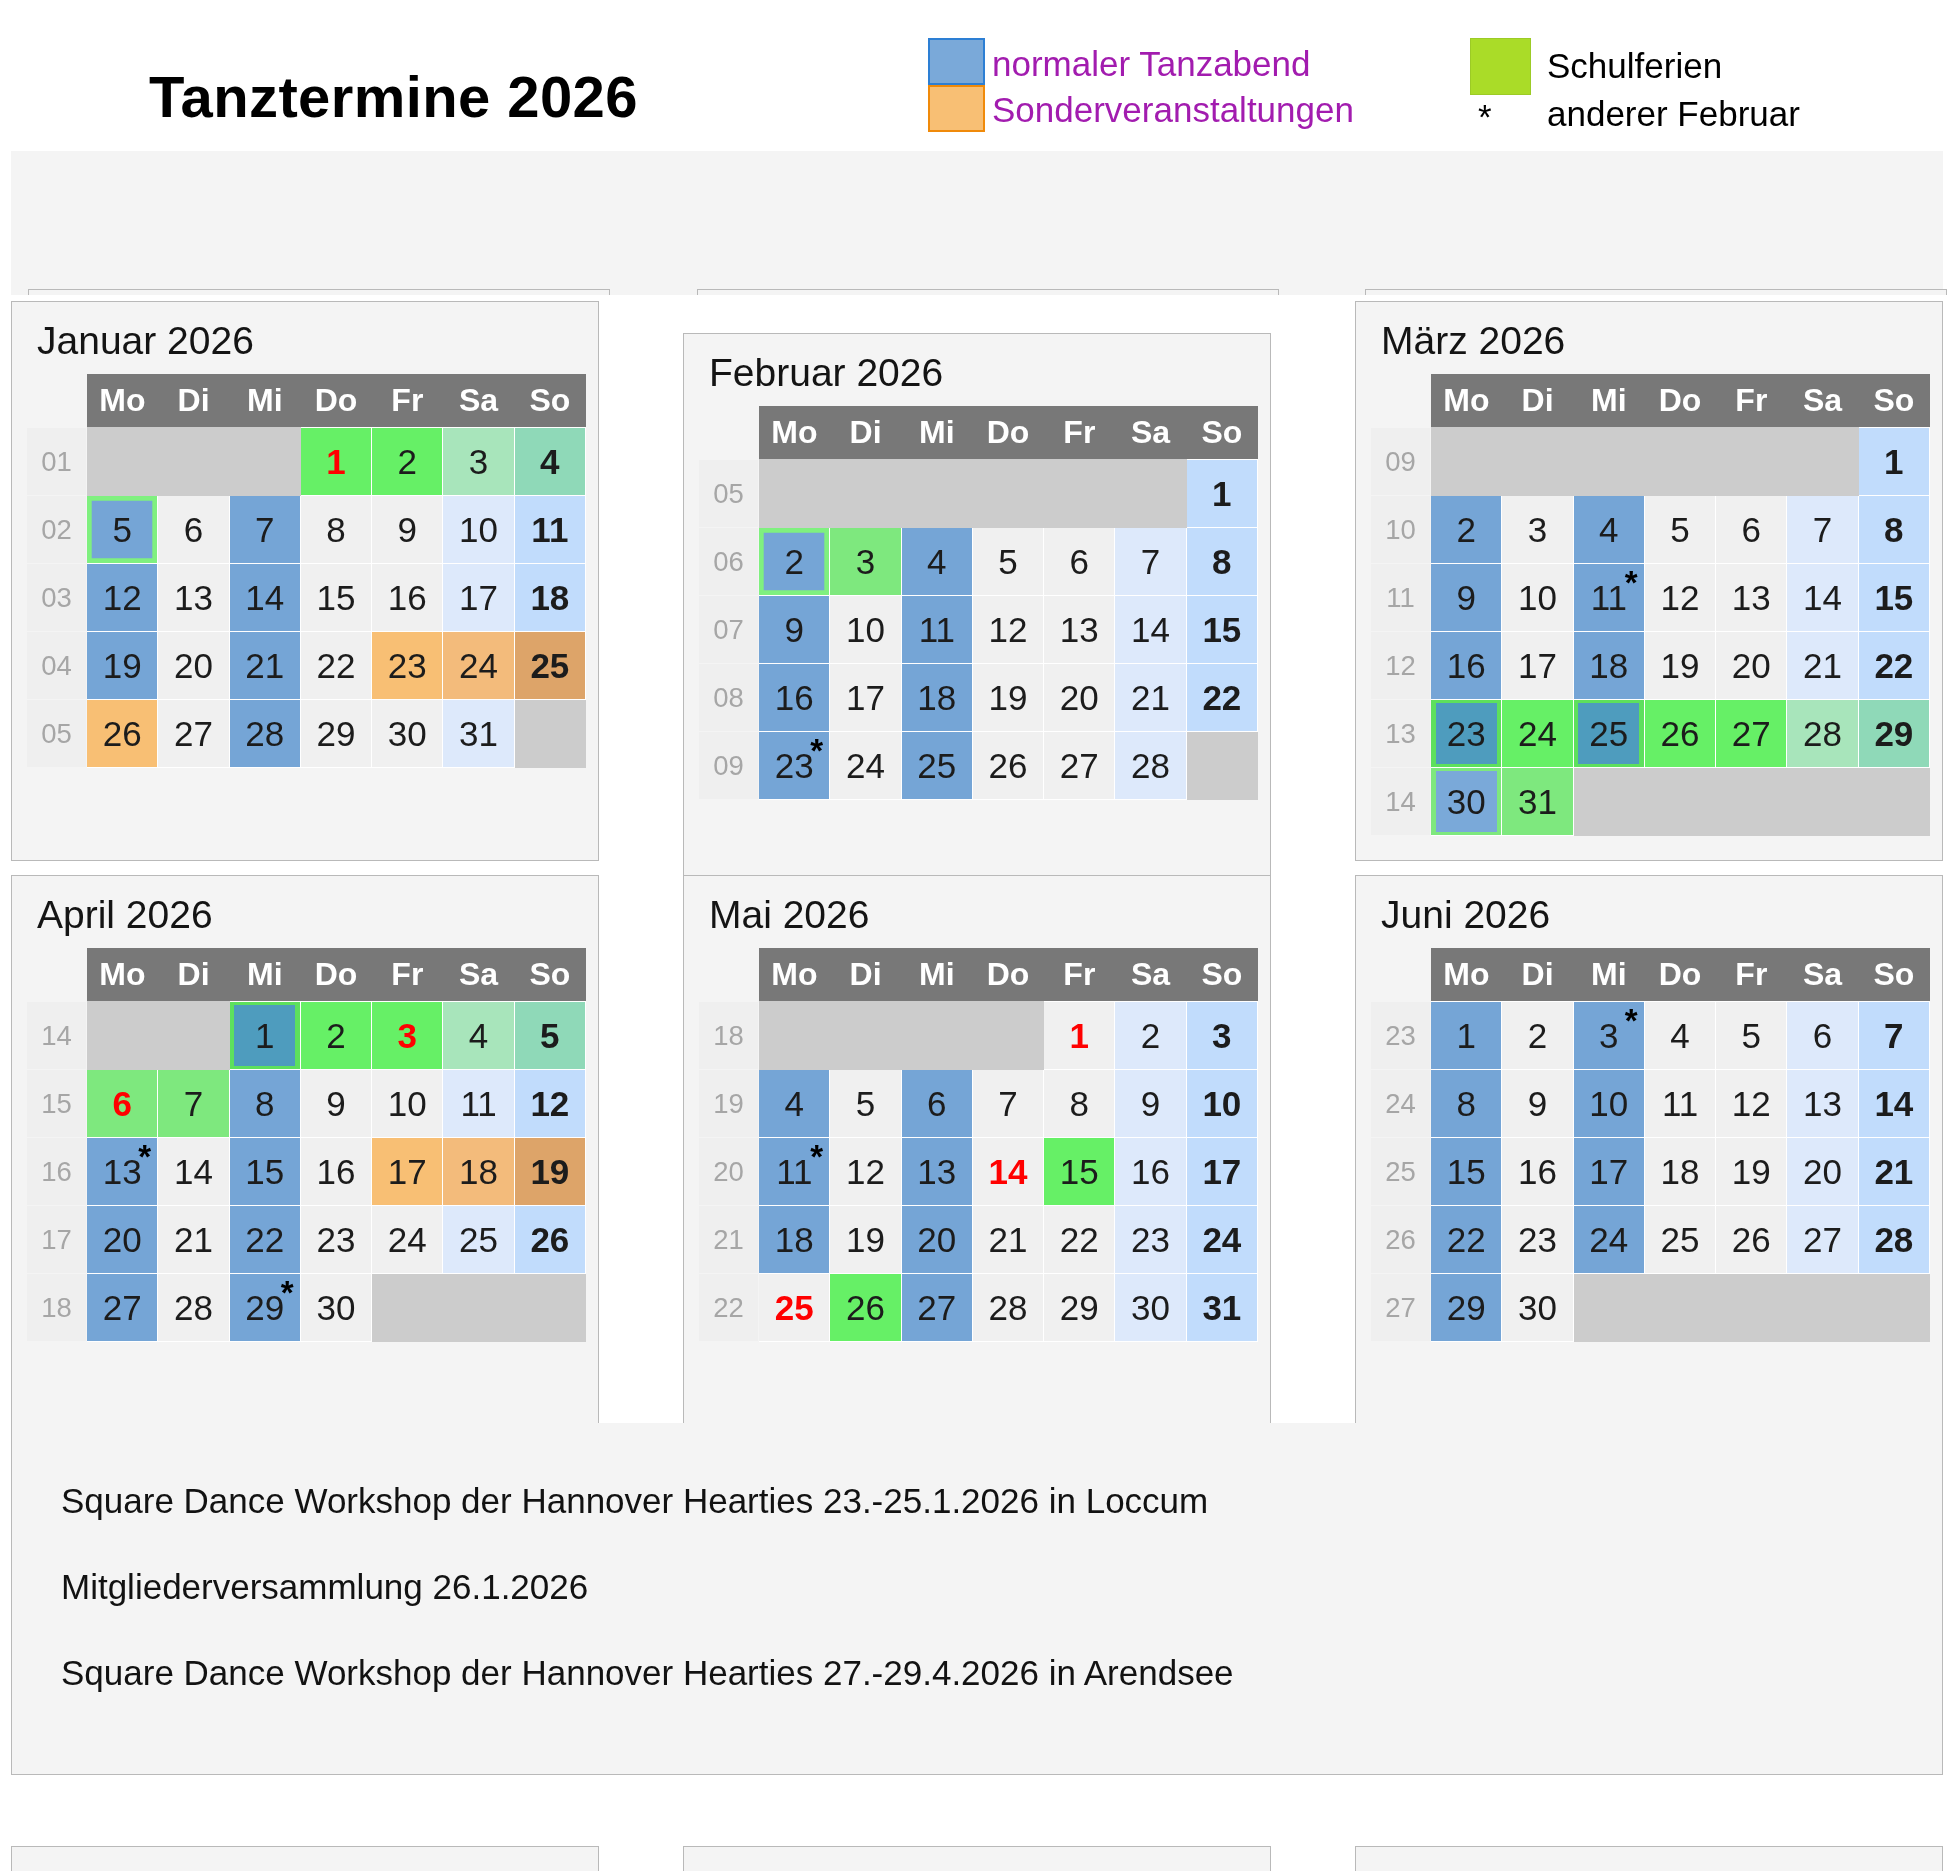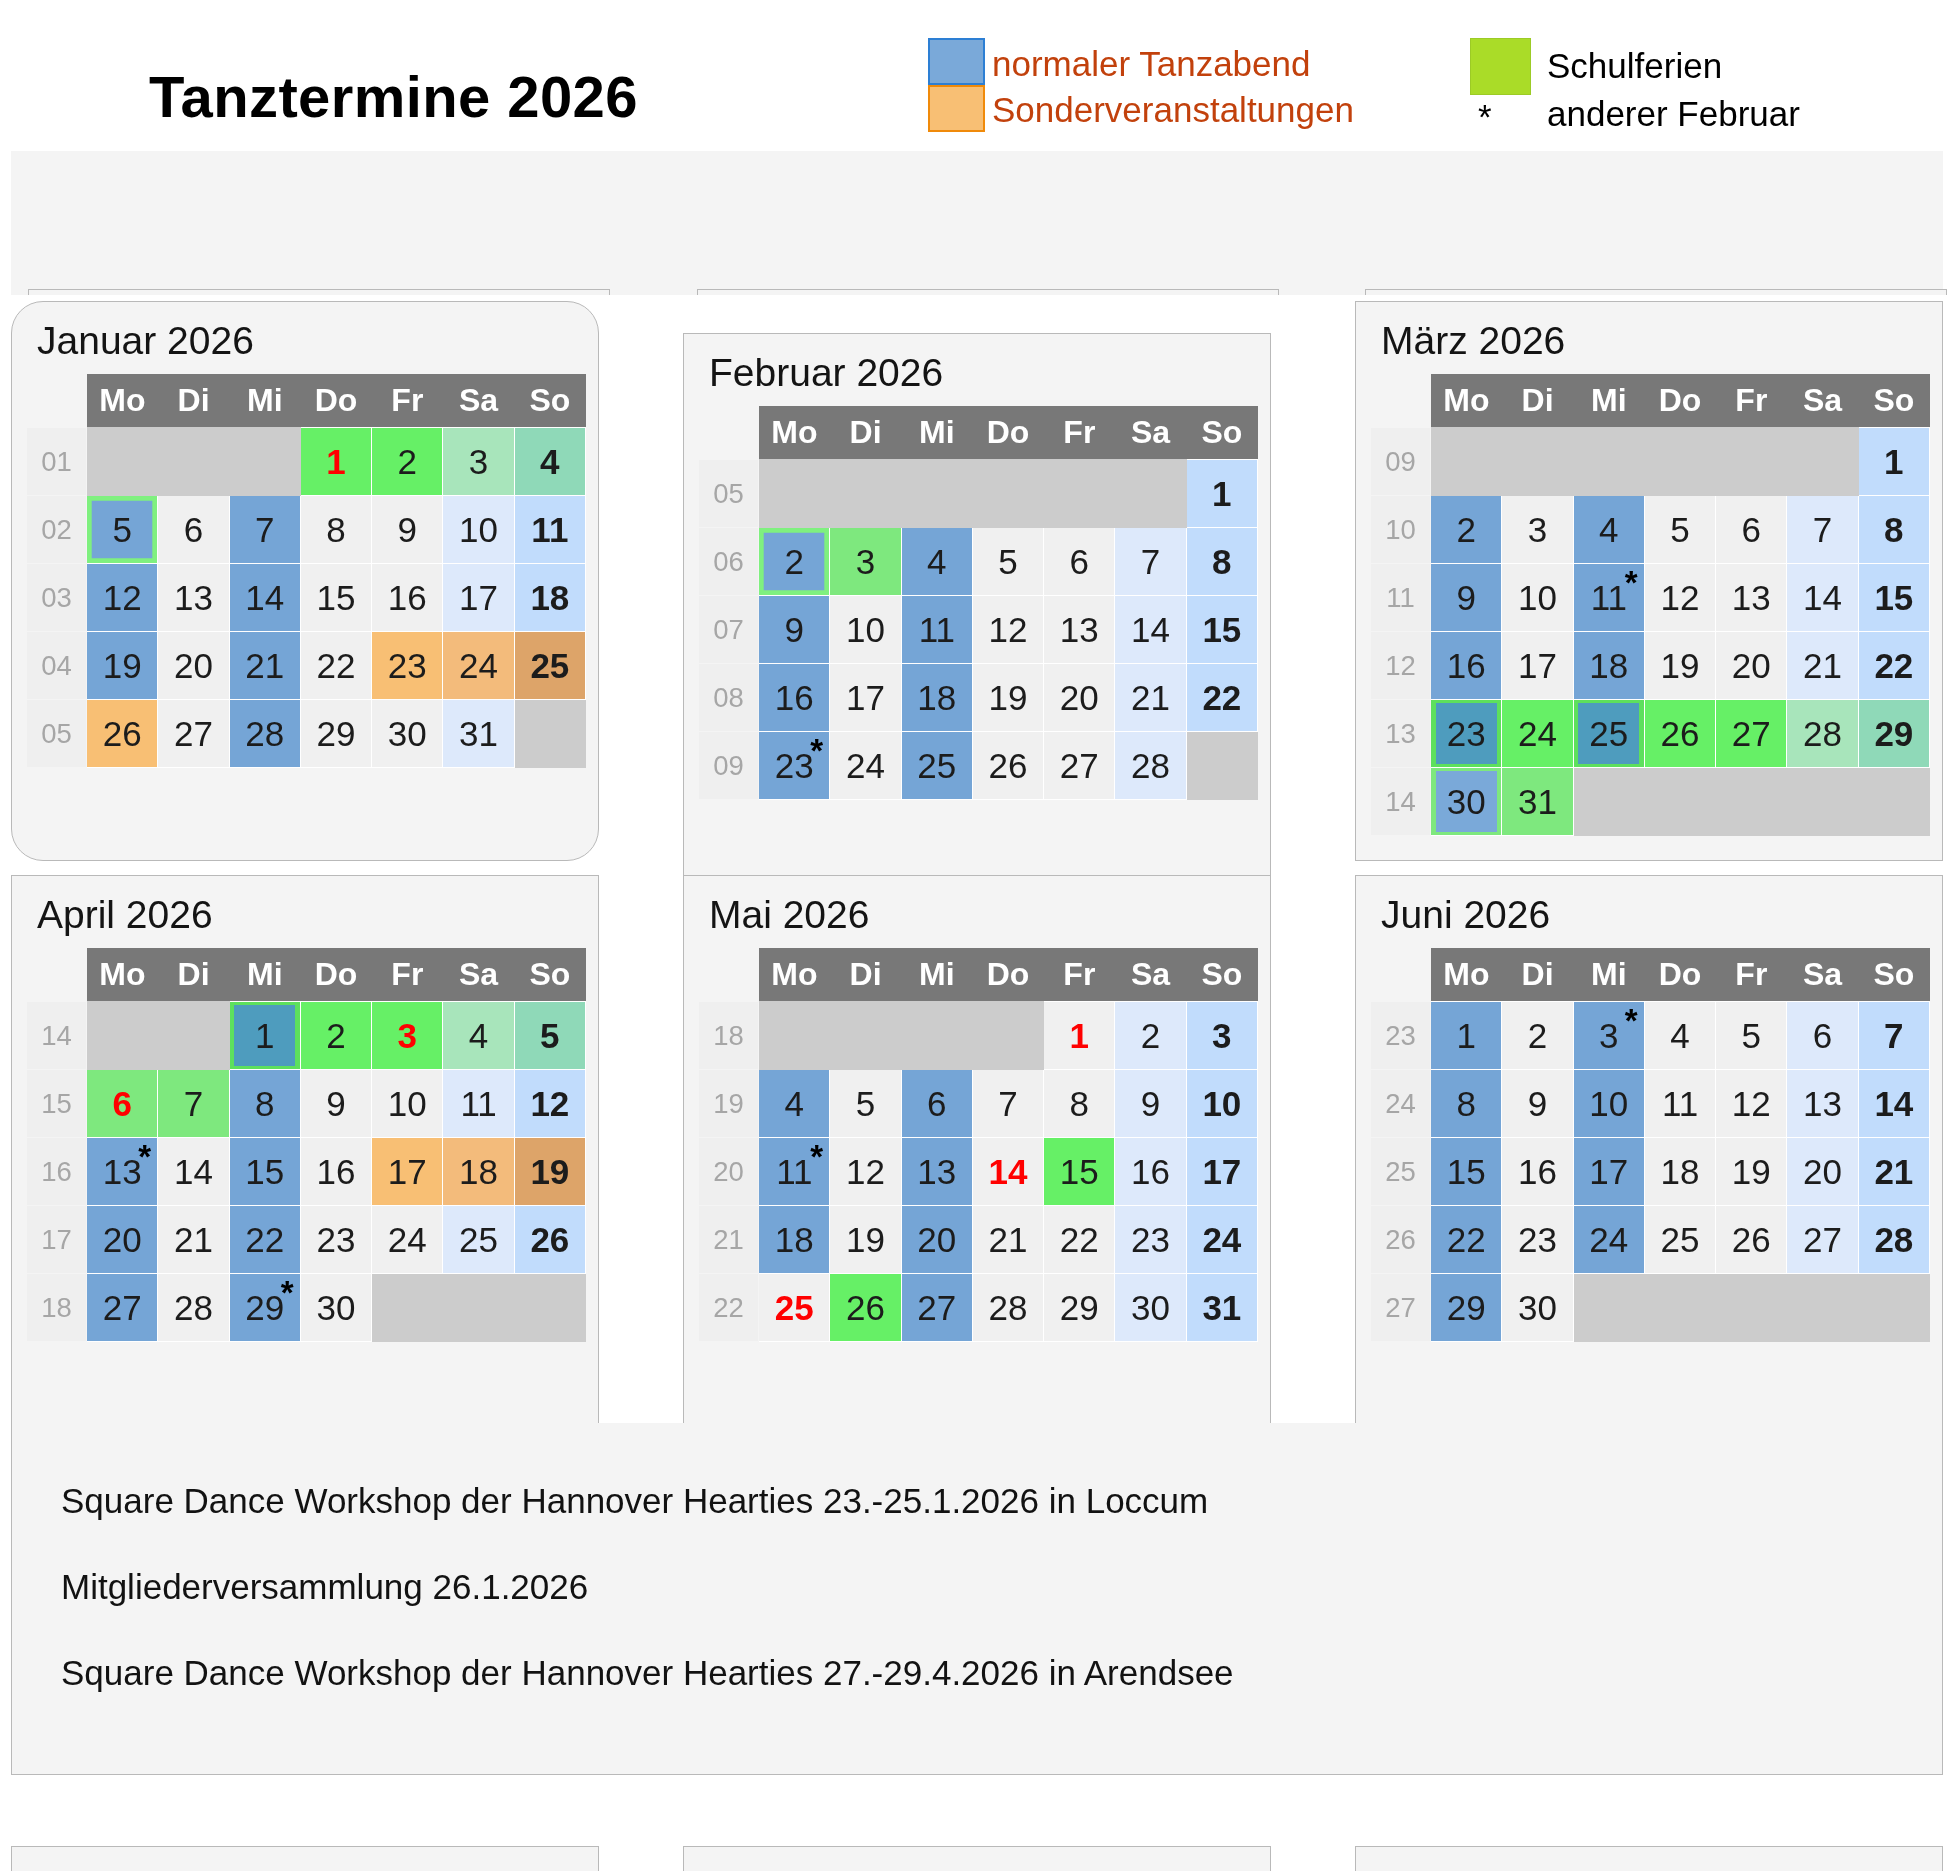--- a/index.html
+++ b/index.html
@@ -59,21 +59,21 @@
     height: 47px;
     border: 2.4px solid;
   }
   .sw.blue { top: 0;  background: #7aa9d9; border-color: #2d7fd4; }
   .sw.orng { top: 47px; background: #f8bf74; border-color: #f08a0a; }
 
   .legend-line {
     position: absolute;
     left: 64px;
     font-size: 35px;
-    color: #c2410c;
+    color: #a21caf;
     white-space: nowrap;
   }
   .legend-line.l1 { top: 14px; }
   .legend-line.l2 { top: 60px; }
 
   .sw.green {
     position: absolute;
     left: 0; top: 7.9px;
     width: 61px; height: 57px;
     background: #aadc28;
@@ -121,21 +121,21 @@
     width: 1932px;
   }
   .month-card {
     position: absolute;
     width: 588px;
     height: 560px;
     background: #f4f4f4;
     border: 0.8px solid #b9b9b9;
     padding: 0;
   }
-  .month-card.c0 { left: 0;    top: 0; border-radius: 32px; }
+  .month-card.c0 { left: 0;    top: 0; }
   .month-card.c1 { left: 672px; top: 0; margin-top: 32px; }
   .month-card.c2 { left: 1344px; top: 0; }
   .month-card.c3 { left: 0;    top: 574px; }
   .month-card.c4 { left: 672px; top: 574px; }
   .month-card.c5 { left: 1344px; top: 574px; }
 
   .month-title {
     font-size: 39px;
     color: #141414;
     padding: 17.3px 0 11px 25px;

